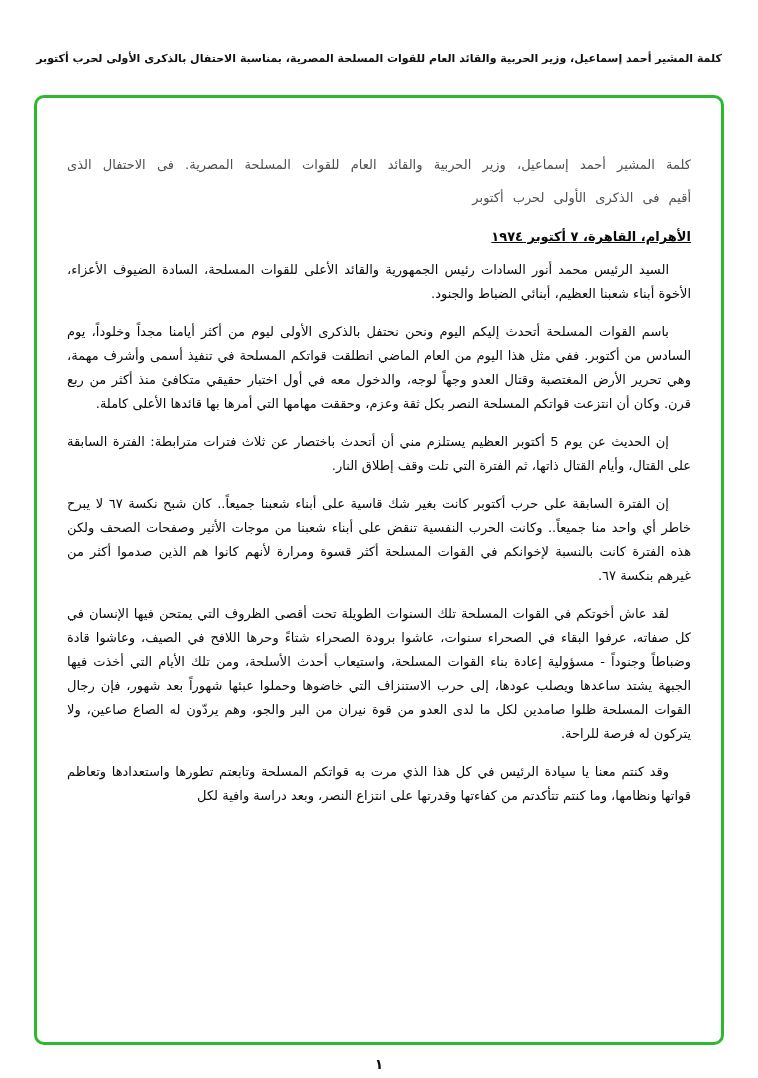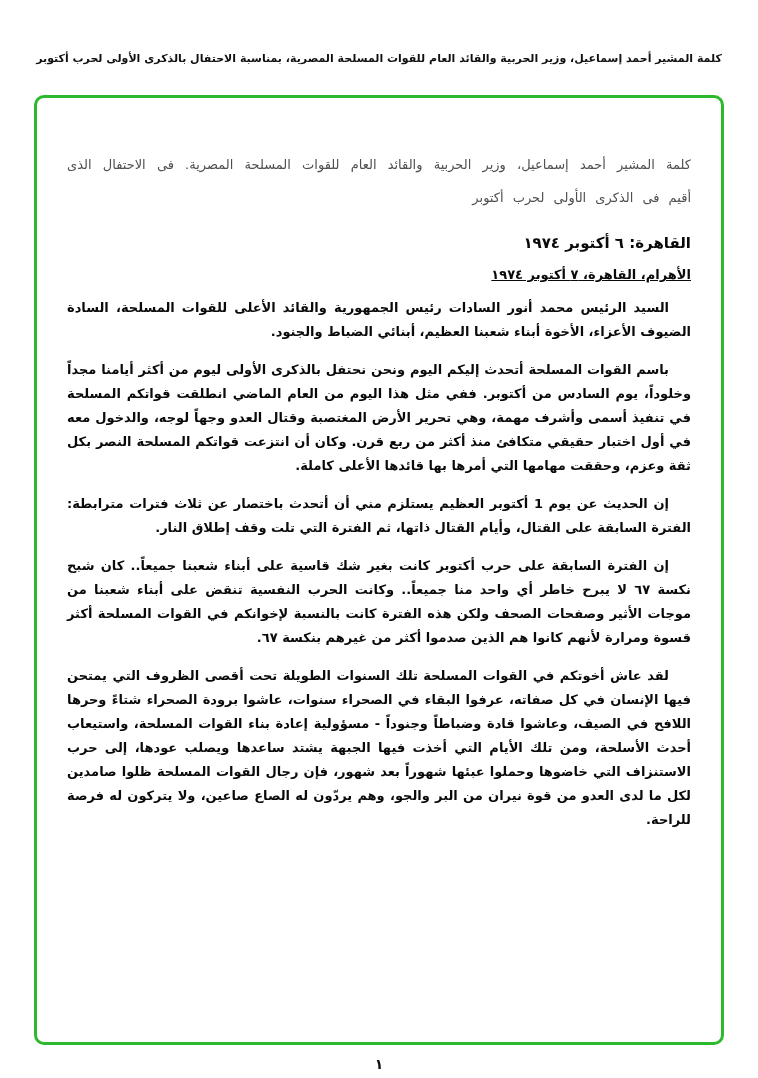--- a/index.html
+++ b/index.html
@@ -54,21 +54,21 @@
   }
   .source-line {
     margin-top: 15px;
     font-size: 13px;
     font-weight: bold;
     text-decoration: underline;
   }
   .para {
     margin-top: 14px;
     font-size: 13px;
-    font-weight: bold;
+    font-weight: normal;
     line-height: 24px;
     text-align: justify;
     text-indent: 22px;
     color: #0a0a0a;
   }
   .page-number {
     position: absolute;
     bottom: 6px;
     left: 0;
     right: 0;
@@ -80,30 +80,30 @@
 </style>
 </head>
 <body>
 
 <div class="header-line">كلمة المشير أحمد إسماعيل، وزير الحربية والقائد العام للقوات المسلحة المصرية، بمناسبة الاحتفال بالذكرى الأولى لحرب أكتوبر</div>
 
 <div class="frame">
 
   <div class="doc-title">كلمة المشير أحمد إسماعيل، وزير الحربية والقائد العام للقوات المسلحة المصرية. فى الاحتفال الذى أقيم فى الذكرى الأولى لحرب أكتوبر</div>
 
-  <div class="dateline">القاهرة: ٦ أكتوبر ١٩٧٤</div>
 
   <div class="source-line">الأهرام، القاهرة، ٧ أكتوبر ١٩٧٤</div>
 
   <div class="para">السيد الرئيس محمد أنور السادات رئيس الجمهورية والقائد الأعلى للقوات المسلحة، السادة الضيوف الأعزاء، الأخوة أبناء شعبنا العظيم، أبنائي الضباط والجنود.</div>
 
   <div class="para">باسم القوات المسلحة أتحدث إليكم اليوم ونحن نحتفل بالذكرى الأولى ليوم من أكثر أيامنا مجداً وخلوداً، يوم السادس من أكتوبر. ففي مثل هذا اليوم من العام الماضي انطلقت قواتكم المسلحة في تنفيذ أسمى وأشرف مهمة، وهي تحرير الأرض المغتصبة وقتال العدو وجهاً لوجه، والدخول معه في أول اختبار حقيقي متكافئ منذ أكثر من ربع قرن. وكان أن انتزعت قواتكم المسلحة النصر بكل ثقة وعزم، وحققت مهامها التي أمرها بها قائدها الأعلى كاملة.</div>
 
-  <div class="para">إن الحديث عن يوم 1 أكتوبر العظيم يستلزم مني أن أتحدث باختصار عن ثلاث فترات مترابطة: الفترة السابقة على القتال، وأيام القتال ذاتها، ثم الفترة التي تلت وقف إطلاق النار.</div>
+  <div class="para">إن الحديث عن يوم 5 أكتوبر العظيم يستلزم مني أن أتحدث باختصار عن ثلاث فترات مترابطة: الفترة السابقة على القتال، وأيام القتال ذاتها، ثم الفترة التي تلت وقف إطلاق النار.</div>
 
   <div class="para">إن الفترة السابقة على حرب أكتوبر كانت بغير شك قاسية على أبناء شعبنا جميعاً.. كان شبح نكسة ٦٧ لا يبرح خاطر أي واحد منا جميعاً.. وكانت الحرب النفسية تنقض على أبناء شعبنا من موجات الأثير وصفحات الصحف ولكن هذه الفترة كانت بالنسبة لإخوانكم في القوات المسلحة أكثر قسوة ومرارة لأنهم كانوا هم الذين صدموا أكثر من غيرهم بنكسة ٦٧.</div>
 
   <div class="para">لقد عاش أخوتكم في القوات المسلحة تلك السنوات الطويلة تحت أقصى الظروف التي يمتحن فيها الإنسان في كل صفاته، عرفوا البقاء في الصحراء سنوات، عاشوا برودة الصحراء شتاءً وحرها اللافح في الصيف، وعاشوا قادة وضباطاً وجنوداً - مسؤولية إعادة بناء القوات المسلحة، واستيعاب أحدث الأسلحة، ومن تلك الأيام التي أخذت فيها الجبهة يشتد ساعدها ويصلب عودها، إلى حرب الاستنزاف التي خاضوها وحملوا عبئها شهوراً بعد شهور، فإن رجال القوات المسلحة ظلوا صامدين لكل ما لدى العدو من قوة نيران من البر والجو، وهم يردّون له الصاع صاعين، ولا يتركون له فرصة للراحة.</div>
 
+  <div class="para">وقد كنتم معنا يا سيادة الرئيس في كل هذا الذي مرت به قواتكم المسلحة وتابعتم تطورها واستعدادها وتعاظم قواتها ونظامها، وما كنتم تتأكدتم من كفاءتها وقدرتها على انتزاع النصر، وبعد دراسة وافية لكل</div>
 
 </div>
 
 <div class="page-number">١</div>
 
 </body></html>

